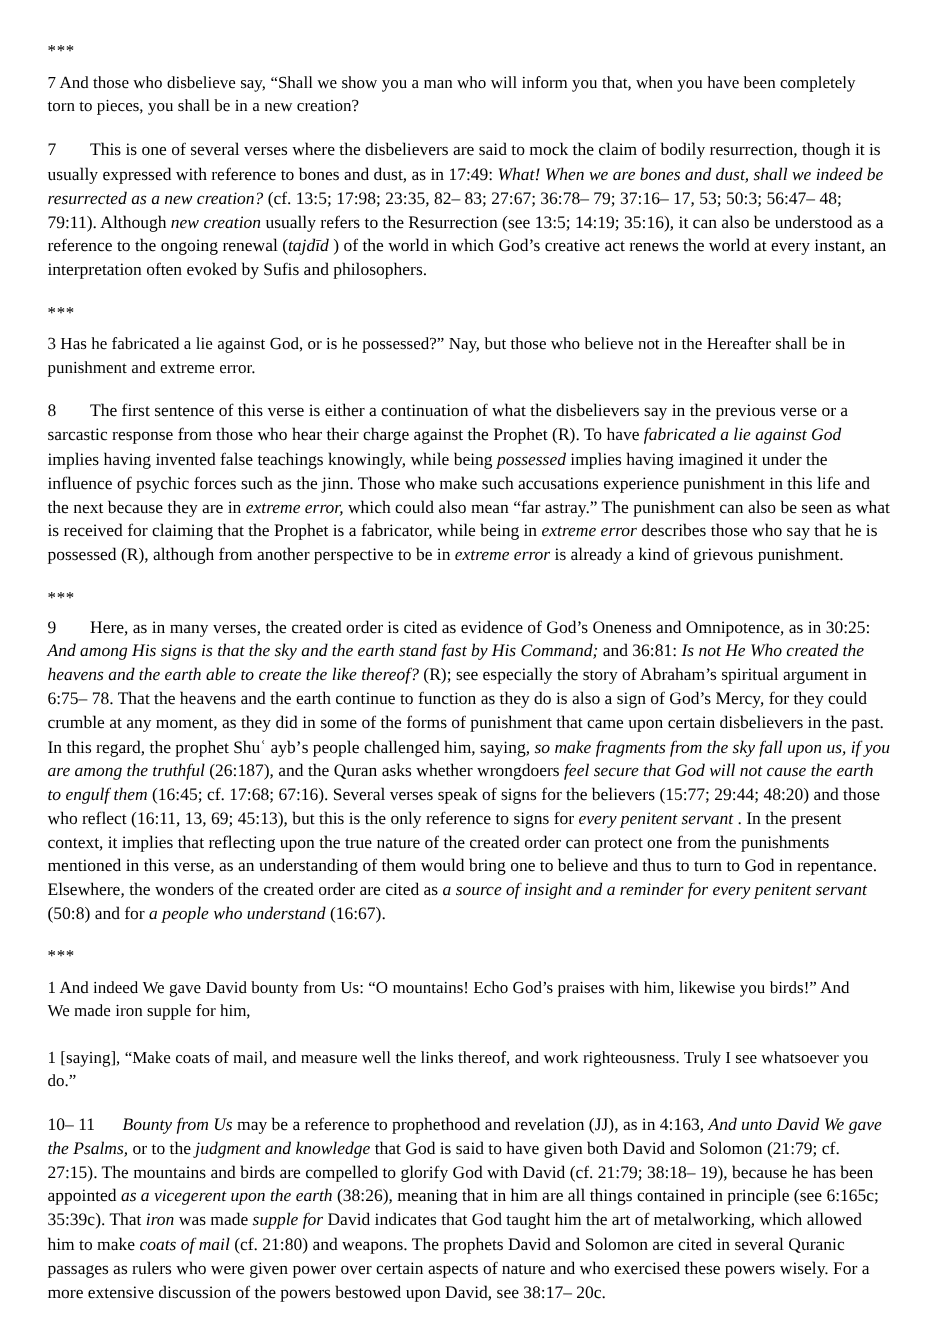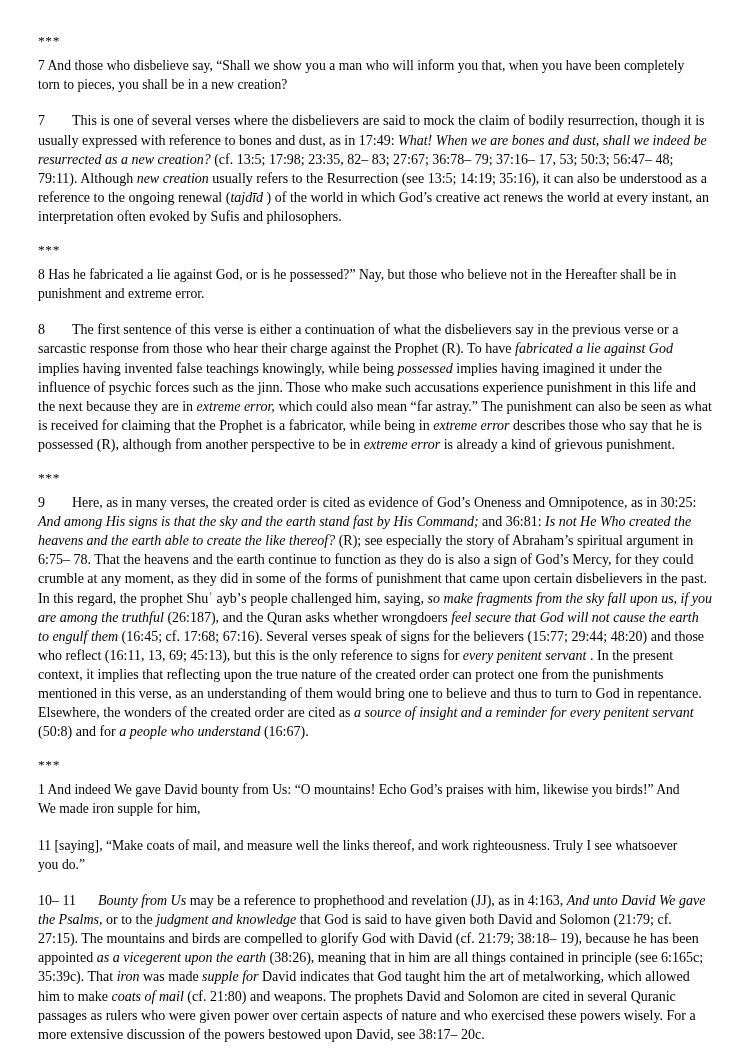--- a/index.html
+++ b/index.html
@@ -73,30 +73,30 @@
 <div class="page">
 
   <p class="block sep">***</p>
 
   <p class="block verse">7 And those who disbelieve say, “Shall we show you a man who will inform you that, when you have been completely torn to pieces, you shall be in a new creation?</p>
 
   <p class="block commentary"><span class="cnum">7</span><span>This is one of several verses where the disbelievers are said to mock the claim of bodily resurrection, though it is usually expressed with reference to bones and dust, as in 17:49: </span><i>What! When we are bones and dust, shall we indeed be resurrected as a new creation?</i><span> (cf. 13:5; 17:98; 23:35, 82– 83; 27:67; 36:78– 79; 37:16– 17, 53; 50:3; 56:47– 48; 79:11). Although </span><i>new creation</i><span> usually refers to the Resurrection (see 13:5; 14:19; 35:16), it can also be understood as a reference to the ongoing renewal (</span><i>tajdīd</i><span> ) of the world in which God’s creative act renews the world at every instant, an interpretation often evoked by Sufis and philosophers.</span></p>
 
   <p class="block sep">***</p>
 
-  <p class="block verse">8 Has he fabricated a lie against God, or is he possessed?” Nay, but those who believe not in the Hereafter shall be in punishment and extreme error.</p>
+  <p class="block verse">3 Has he fabricated a lie against God, or is he possessed?” Nay, but those who believe not in the Hereafter shall be in punishment and extreme error.</p>
 
   <p class="block commentary"><span class="cnum">8</span><span>The first sentence of this verse is either a continuation of what the disbelievers say in the previous verse or a sarcastic response from those who hear their charge against the Prophet (R). To have </span><i>fabricated a lie against God</i><span> implies having invented false teachings knowingly, while being </span><i>possessed</i><span> implies having imagined it under the influence of psychic forces such as the jinn. Those who make such accusations experience punishment in this life and the next because they are in </span><i>extreme error,</i><span> which could also mean “far astray.” The punishment can also be seen as what is received for claiming that the Prophet is a fabricator, while being in </span><i>extreme error</i><span> describes those who say that he is possessed (R), although from another perspective to be in </span><i>extreme error</i><span> is already a kind of grievous punishment.</span></p>
 
   <p class="block sep">***</p>
 
 
   <p class="block commentary"><span class="cnum">9</span><span>Here, as in many verses, the created order is cited as evidence of God’s Oneness and Omnipotence, as in 30:25: </span><i>And among His signs is that the sky and the earth stand fast by His Command;</i><span> and 36:81: </span><i>Is not He Who created the heavens and the earth able to create the like thereof?</i><span> (R); see especially the story of Abraham’s spiritual argument in 6:75– 78. That the heavens and the earth continue to function as they do is also a sign of God’s Mercy, for they could crumble at any moment, as they did in some of the forms of punishment that came upon certain disbelievers in the past. In this regard, the prophet Shuʿ aybʼs people challenged him, saying, </span><i>so make fragments from the sky fall upon us, if you are among the truthful</i><span> (26:187), and the Quran asks whether wrongdoers </span><i>feel secure that God will not cause the earth to engulf them</i><span> (16:45; cf. 17:68; 67:16). Several verses speak of signs for the believers (15:77; 29:44; 48:20) and those who reflect (16:11, 13, 69; 45:13), but this is the only reference to signs for </span><i>every penitent servant</i><span> . In the present context, it implies that reflecting upon the true nature of the created order can protect one from the punishments mentioned in this verse, as an understanding of them would bring one to believe and thus to turn to God in repentance. Elsewhere, the wonders of the created order are cited as </span><i>a source of insight and a reminder for every penitent servant</i><span> (50:8) and for </span><i>a people who understand</i><span> (16:67).</span></p>
 
   <p class="block sep">***</p>
 
   <p class="block verse">1 And indeed We gave David bounty from Us: “O mountains! Echo God’s praises with him, likewise you birds!” And We made iron supple for him,</p>
 
-  <p class="block verse">11 [saying], “Make coats of mail, and measure well the links thereof, and work righteousness. Truly I see whatsoever you do.”</p>
+  <p class="block verse">1 [saying], “Make coats of mail, and measure well the links thereof, and work righteousness. Truly I see whatsoever you do.”</p>
 
   <p class="block commentary"><span class="cnum-wide">10– 11</span><i>Bounty from Us</i><span> may be a reference to prophethood and revelation (JJ), as in 4:163, </span><i>And unto David We gave the Psalms,</i><span> or to the </span><i>judgment and knowledge</i><span> that God is said to have given both David and Solomon (21:79; cf. 27:15). The mountains and birds are compelled to glorify God with David (cf. 21:79; 38:18– 19), because he has been appointed </span><i>as a vicegerent upon the earth</i><span> (38:26), meaning that in him are all things contained in principle (see 6:165c; 35:39c). That </span><i>iron</i><span> was made </span><i>supple for</i><span> David indicates that God taught him the art of metalworking, which allowed him to make </span><i>coats of mail</i><span> (cf. 21:80) and weapons. The prophets David and Solomon are cited in several Quranic passages as rulers who were given power over certain aspects of nature and who exercised these powers wisely. For a more extensive discussion of the powers bestowed upon David, see 38:17– 20c.</span></p>
 
 </div>
 
 </body></html>

